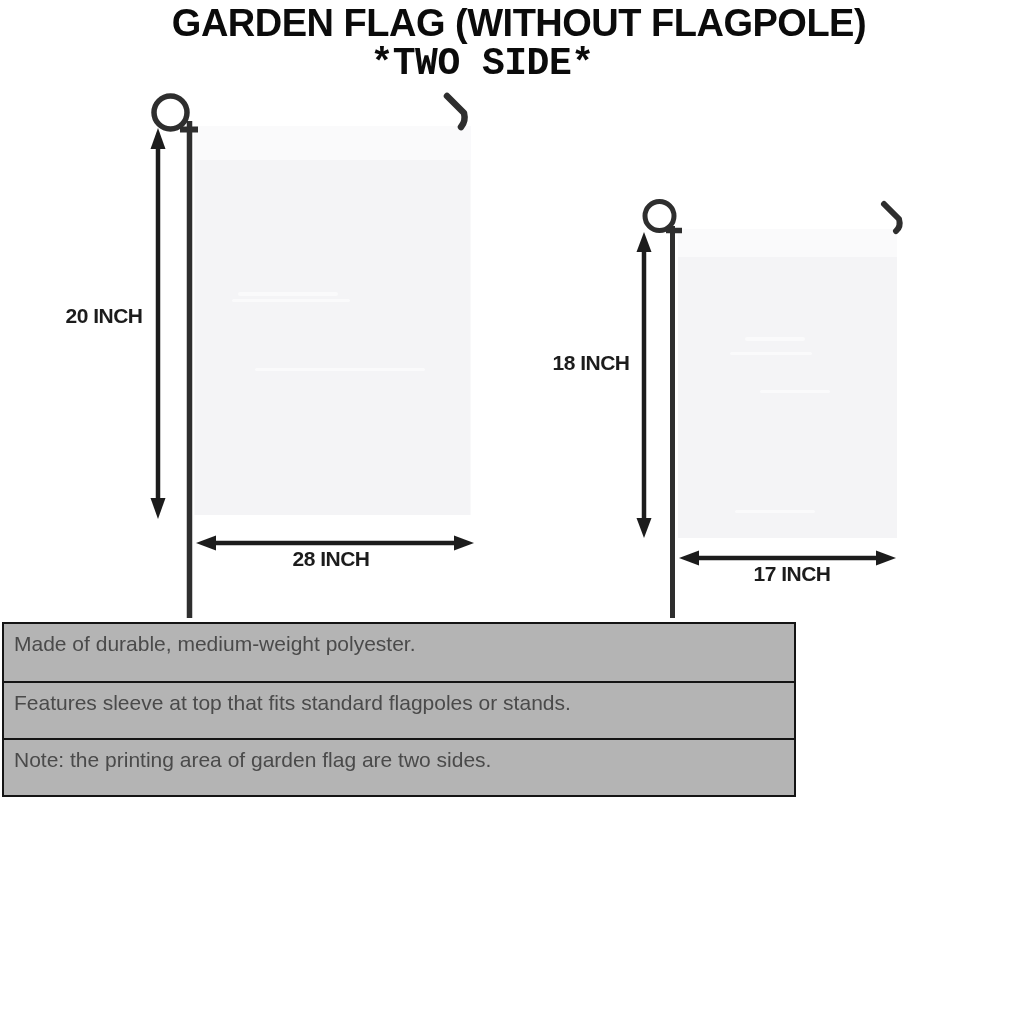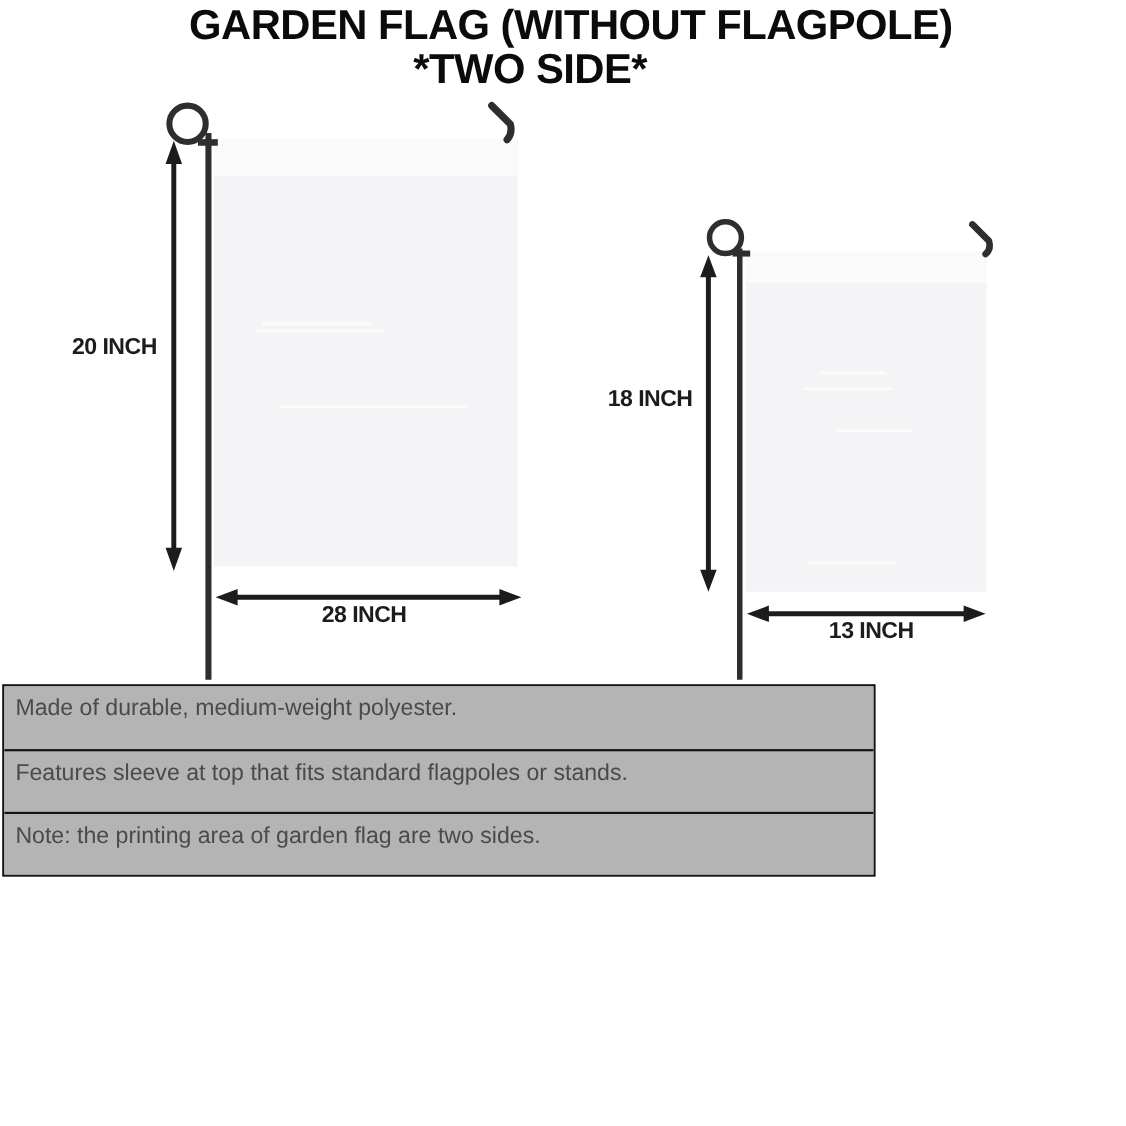--- a/index.html
+++ b/index.html
@@ -7,21 +7,21 @@
     position:relative;width:1024px;height:1024px;background:#fff;overflow:hidden;
     font-family:"Liberation Sans",sans-serif;
   }
   
   .title-line{
     position:absolute;transform:translateX(-50%);
     font-weight:800;font-size:38px;line-height:1.05;letter-spacing:-0.5px;
     color:var(--title-color,#0b0b0b);white-space:nowrap;
   }
   .title-line.l1{left:519px;top:4px;}
-  .title-line.l2{left:482px;top:44px;}
+  .title-line.l2{left:482px;top:44px;font-family:Liberation Mono, monospace;}
   
   .diagram{position:absolute;left:0;top:0;width:1024px;height:1024px;}
   .pole-stroke{stroke:var(--pole,#2e2e2e);fill:none;}
   .ink-stroke{stroke:var(--ink,#1c1c1c);fill:none;}
   .ink-fill{fill:var(--ink,#1c1c1c);}
   .flag-body{fill:var(--flag-fill,#f4f4f6);}
   .flag-sleeve{fill:var(--flag-sleeve,#fafafb);}
   .streak{fill:#ffffff;opacity:0.55;}
   
   .dim-label{
@@ -101,21 +101,21 @@
         <line class="ink-stroke" x1="697" y1="558" x2="878" y2="558" stroke-width="4.5"></line>
         <polygon class="ink-fill" points="679,558 699,550.5 699,565.5"></polygon>
         <polygon class="ink-fill" points="896,558 876,550.5 876,565.5"></polygon>
       </g>
     </g>
   </svg>
 
   <div class="dim-label" style="left:104px;top:316px;">20 INCH</div>
   <div class="dim-label" style="left:331px;top:559px;">28 INCH</div>
   <div class="dim-label" style="left:591px;top:363px;">18 INCH</div>
-  <div class="dim-label" style="left:792px;top:574px;">13 INCH</div>
+  <div class="dim-label" style="left:792px;top:574px;">17 INCH</div>
 
   <div class="features-table">
     <div class="feature-row shaded">
       <span>Made of durable, medium-weight polyester.</span>
     </div>
     <div class="feature-row shaded">
       <span>Features sleeve at top that fits standard flagpoles or stands.</span>
     </div>
     <div class="feature-row shaded">
       <span>Note: the printing area of garden flag are two sides.</span>

